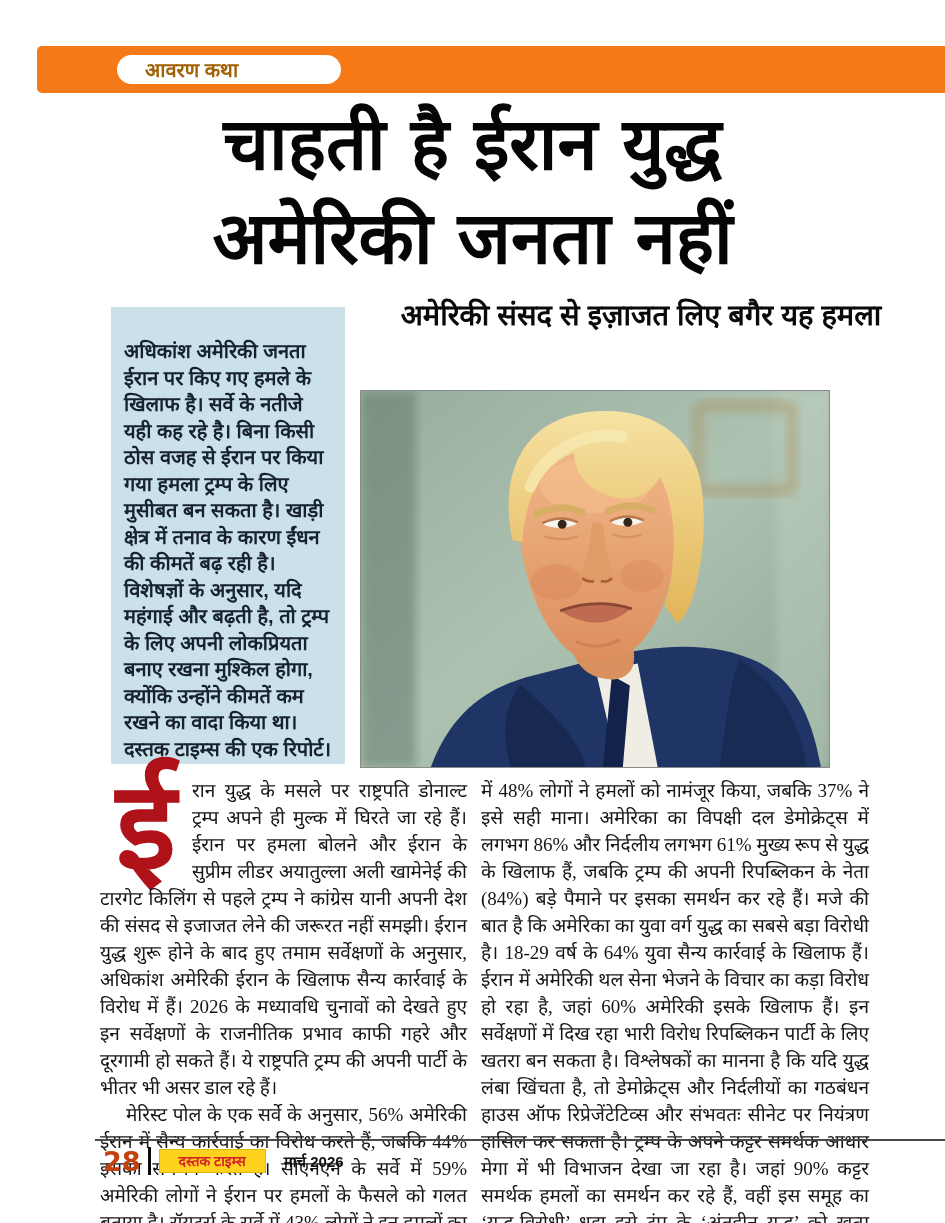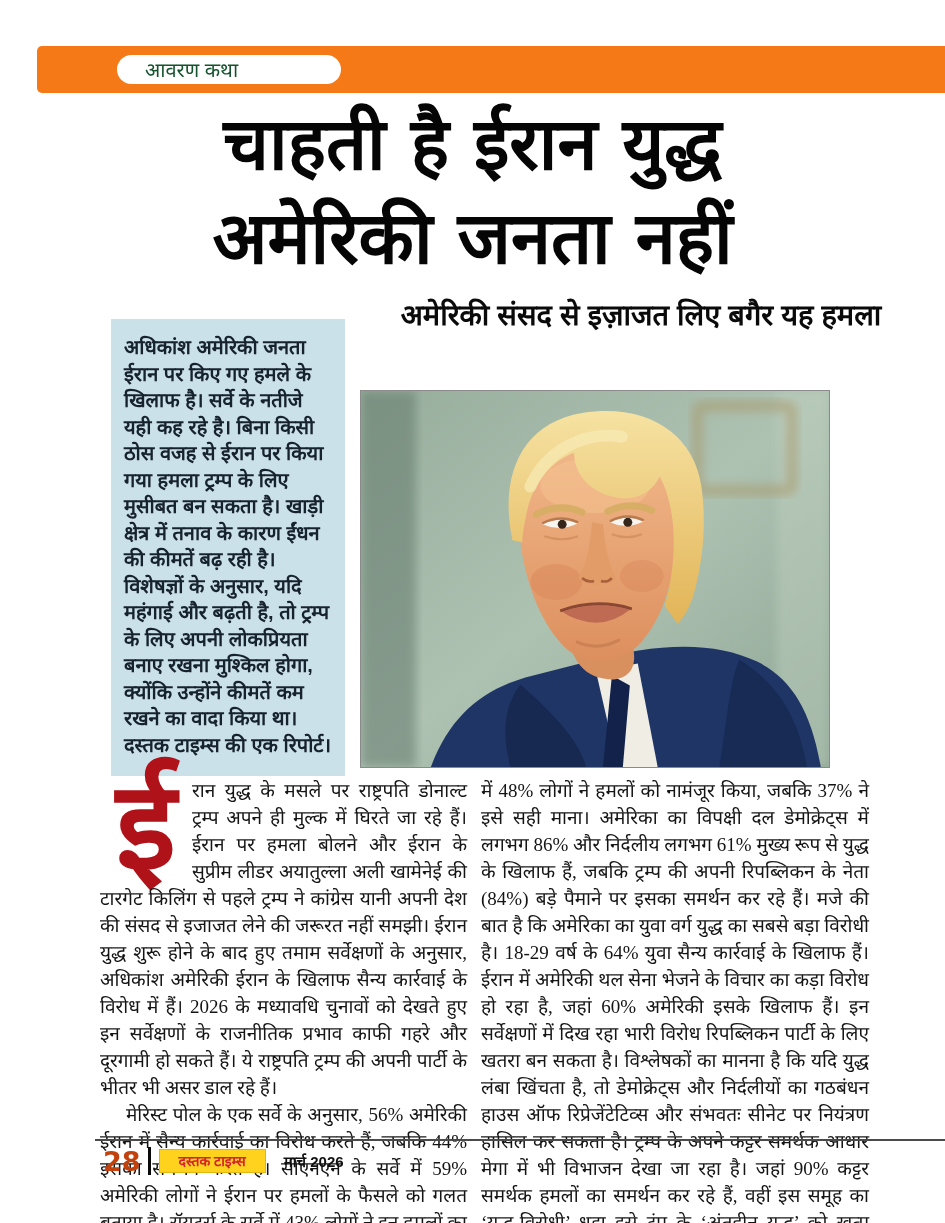--- a/index.html
+++ b/index.html
@@ -4,30 +4,30 @@
 <style>
   html,body{margin:0;padding:0;background:#ffffff;}
   .page{position:relative;width:945px;height:1223px;background:#ffffff;overflow:hidden;
         font-family:"Liberation Sans",sans-serif;}
 
   
   .top-banner{position:absolute;left:37px;top:46px;width:908px;height:47px;
               background:#F57A17;border-radius:5px 0 0 5px;}
   .kicker-pill{position:absolute;left:80px;top:9px;width:224px;height:29px;background:#ffffff;
                border-radius:15px;display:flex;align-items:center;padding-left:28px;box-sizing:border-box;}
-  .kicker{color:#14532d;font-size:20px;font-weight:normal;white-space:nowrap;}
+  .kicker{color:#a16207;font-size:20px;font-weight:bold;white-space:nowrap;}
 
   
   .headline{position:absolute;left:40px;top:97px;width:865px;text-align:center;
             font-family:"DejaVu Sans",sans-serif;font-weight:900;color:#050505;
             font-size:72px;line-height:94px;}
 
   
-  .sidebar{position:absolute;left:111px;top:319px;width:234px;height:457px;background:#CBE1E9;
-           padding:15px 13px;box-sizing:border-box;}
+  .sidebar{position:absolute;left:111px;top:307px;width:234px;height:457px;background:#CBE1E9;
+           padding:31px 13px;box-sizing:border-box;}
   .sidebar p{margin:0;color:#16222E;font-weight:bold;font-size:20px;line-height:26.5px;}
 
   
   .subheading{position:absolute;left:352px;top:296px;width:578px;text-align:center;
               font-weight:bold;font-size:29px;line-height:38px;color:#0a0a0a;}
 
   
   .photo-frame{position:absolute;left:360px;top:390px;width:470px;height:378px;
                border:1px solid #8a8a8a;box-sizing:border-box;background:#9fb3a4;}
   .photo-frame svg{display:block;}

